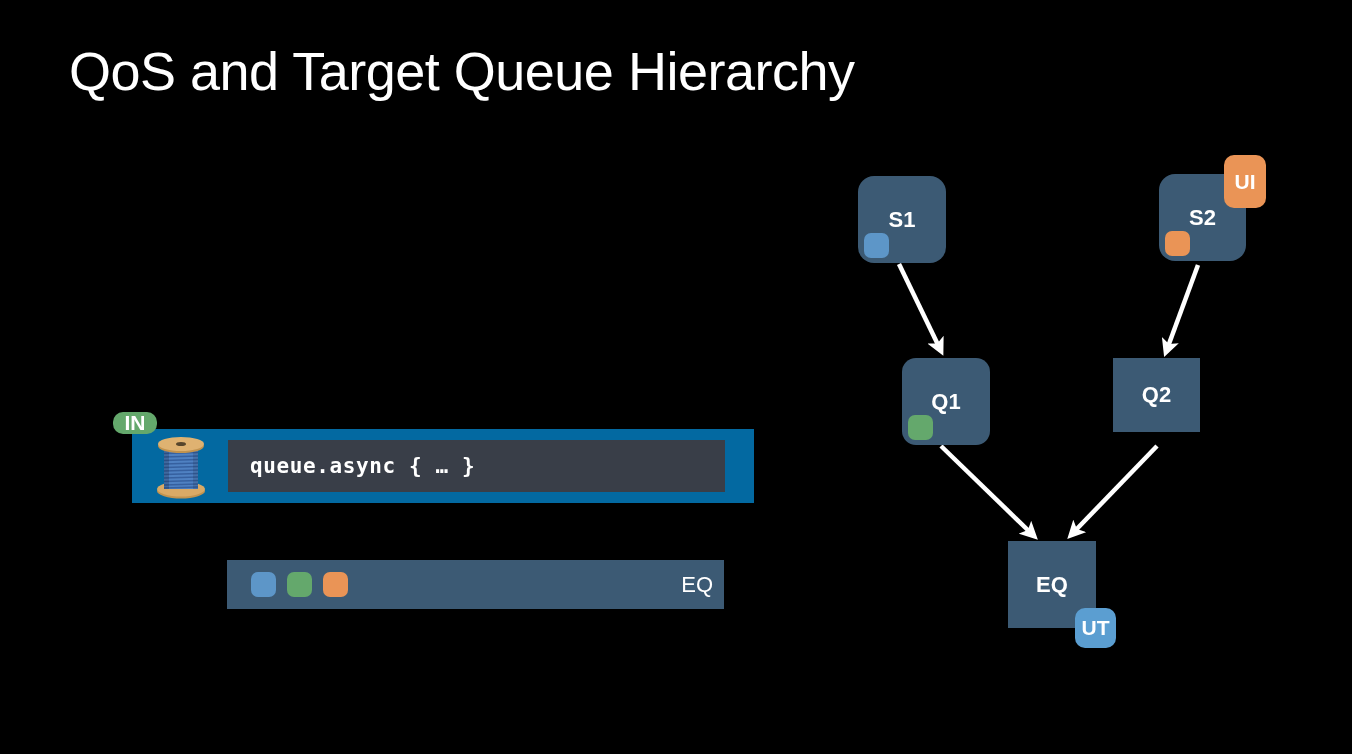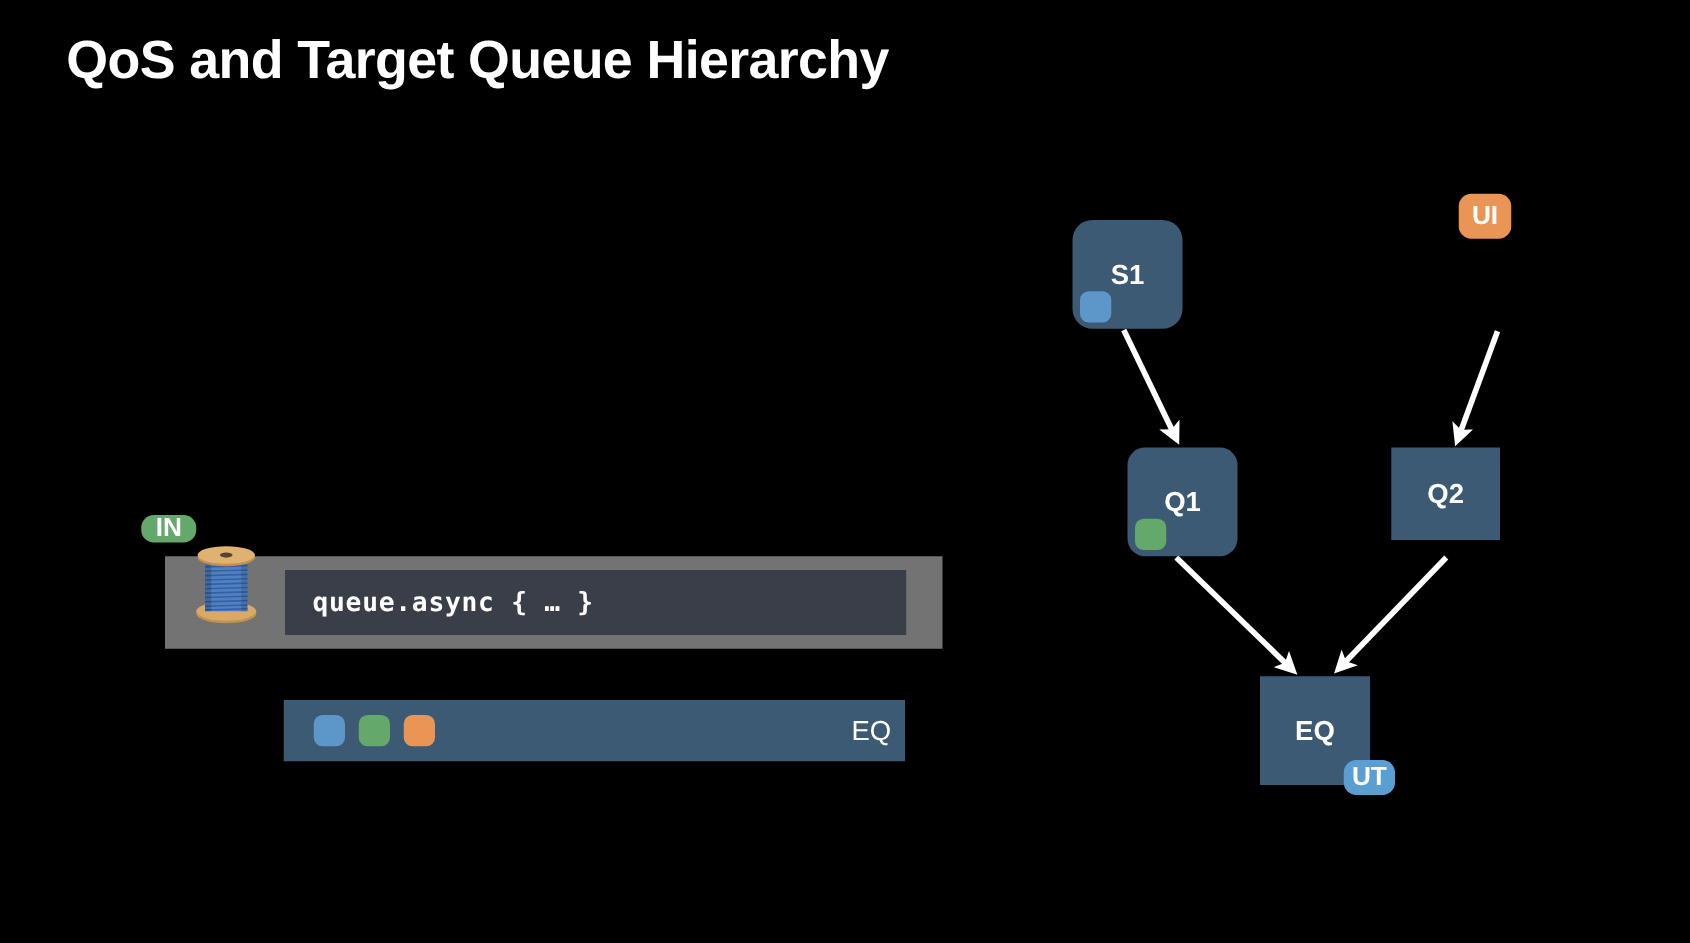--- a/index.html
+++ b/index.html
@@ -11,23 +11,23 @@
     overflow: hidden;
     font-family: "Liberation Sans", sans-serif;
     color: #ffffff;
   }
 
   
   .slide-title {
     position: absolute;
     left: 53px;
     top: 24px;
-    margin: 0;
-    font-size: 43px;
-    font-weight: 700;
+    margin: 16px;
+    font-size: 54px;
+    font-weight: 400;
     letter-spacing: -0.5px;
     color: #ffffff;
     white-space: nowrap;
   }
 
   
   .async-bar {
     position: absolute;
     left: 132px; top: 429px;
     width: 622px; height: 74px;
@@ -84,39 +84,39 @@
     font-size: 22px; font-weight: 600;
     color: #ffffff;
   }
   .node.rounded { border-radius: 16px; }
   .node-s1 { left: 858px; top: 176px; width: 88px; height: 87px; }
   .node-s2 { left: 1159px; top: 174px; width: 87px; height: 87px; }
   .node-q1 { left: 902px; top: 358px; width: 88px; height: 87px; }
   .node-q2 { left: 1113px; top: 358px; width: 87px; height: 74px; }
   .node-eq { left: 1008px; top: 541px; width: 88px; height: 87px; }
   .node .chip { left: 6px; bottom: 5px; }
-  .ui-badge { left: 1167px; top: 155px; width: 42px; height: 36px; }
-  .ut-badge { left: 1075px; top: 608px; width: 41px; height: 28px; justify-content: center; }
+  .ui-badge { left: 1224px; top: 155px; width: 42px; height: 53px; }
+  .ut-badge { left: 1075px; top: 608px; width: 41px; height: 40px; justify-content: center; }
 
   
   .arrows {
     position: absolute; left: 0; top: 0;
     width: 1352px; height: 754px;
     pointer-events: none;
   }
   .arrow-line { stroke: #ffffff; stroke-width: 4.5; fill: none; }
 </style>
 </head>
 <body>
 
 <div class="stage">
 
   <h1 class="slide-title">QoS and Target Queue Hierarchy</h1>
 
-  <div class="async-bar" style="background-color: #737373; margin-top: 16px;">
+  <div class="async-bar" style="background-color: #0369a1;">
     <div class="code-box" style="background-color: rgb(57, 62, 72);">
       <span class="code-text">queue.async { … }</span>
     </div>
   </div>
 
   <div class="badge in-badge" style="background-color: rgb(100, 168, 108);">
     <span>IN</span>
   </div>
 
   <svg class="spool" width="52" height="67" viewBox="0 0 52 67">
@@ -161,20 +161,24 @@
     <line class="arrow-line" x1="1198" y1="265" x2="1166" y2="352" marker-end="url(#ah)"></line>
     <line class="arrow-line" x1="941" y1="446" x2="1034" y2="536" marker-end="url(#ah)"></line>
     <line class="arrow-line" x1="1157" y1="446" x2="1071" y2="535" marker-end="url(#ah)"></line>
   </svg>
 
   <div class="node rounded node-s1" style="background-color: rgb(60, 90, 116);">
     <span>S1</span>
     <span class="chip" style="background-color: rgb(93, 150, 200);"></span>
   </div>
 
+  <div class="node rounded node-s2" style="background-color: rgb(60, 90, 116);">
+    <span>S2</span>
+    <span class="chip" style="background-color: rgb(234, 148, 86);"></span>
+  </div>
 
   <div class="badge ui-badge" style="background-color: rgb(234, 148, 86);">
     <span>UI</span>
   </div>
 
   <div class="node node-q1" style="background-color: rgb(60, 90, 116); border-radius: 14px;">
     <span>Q1</span>
     <span class="chip" style="background-color: rgb(100, 168, 108);"></span>
   </div>
 

